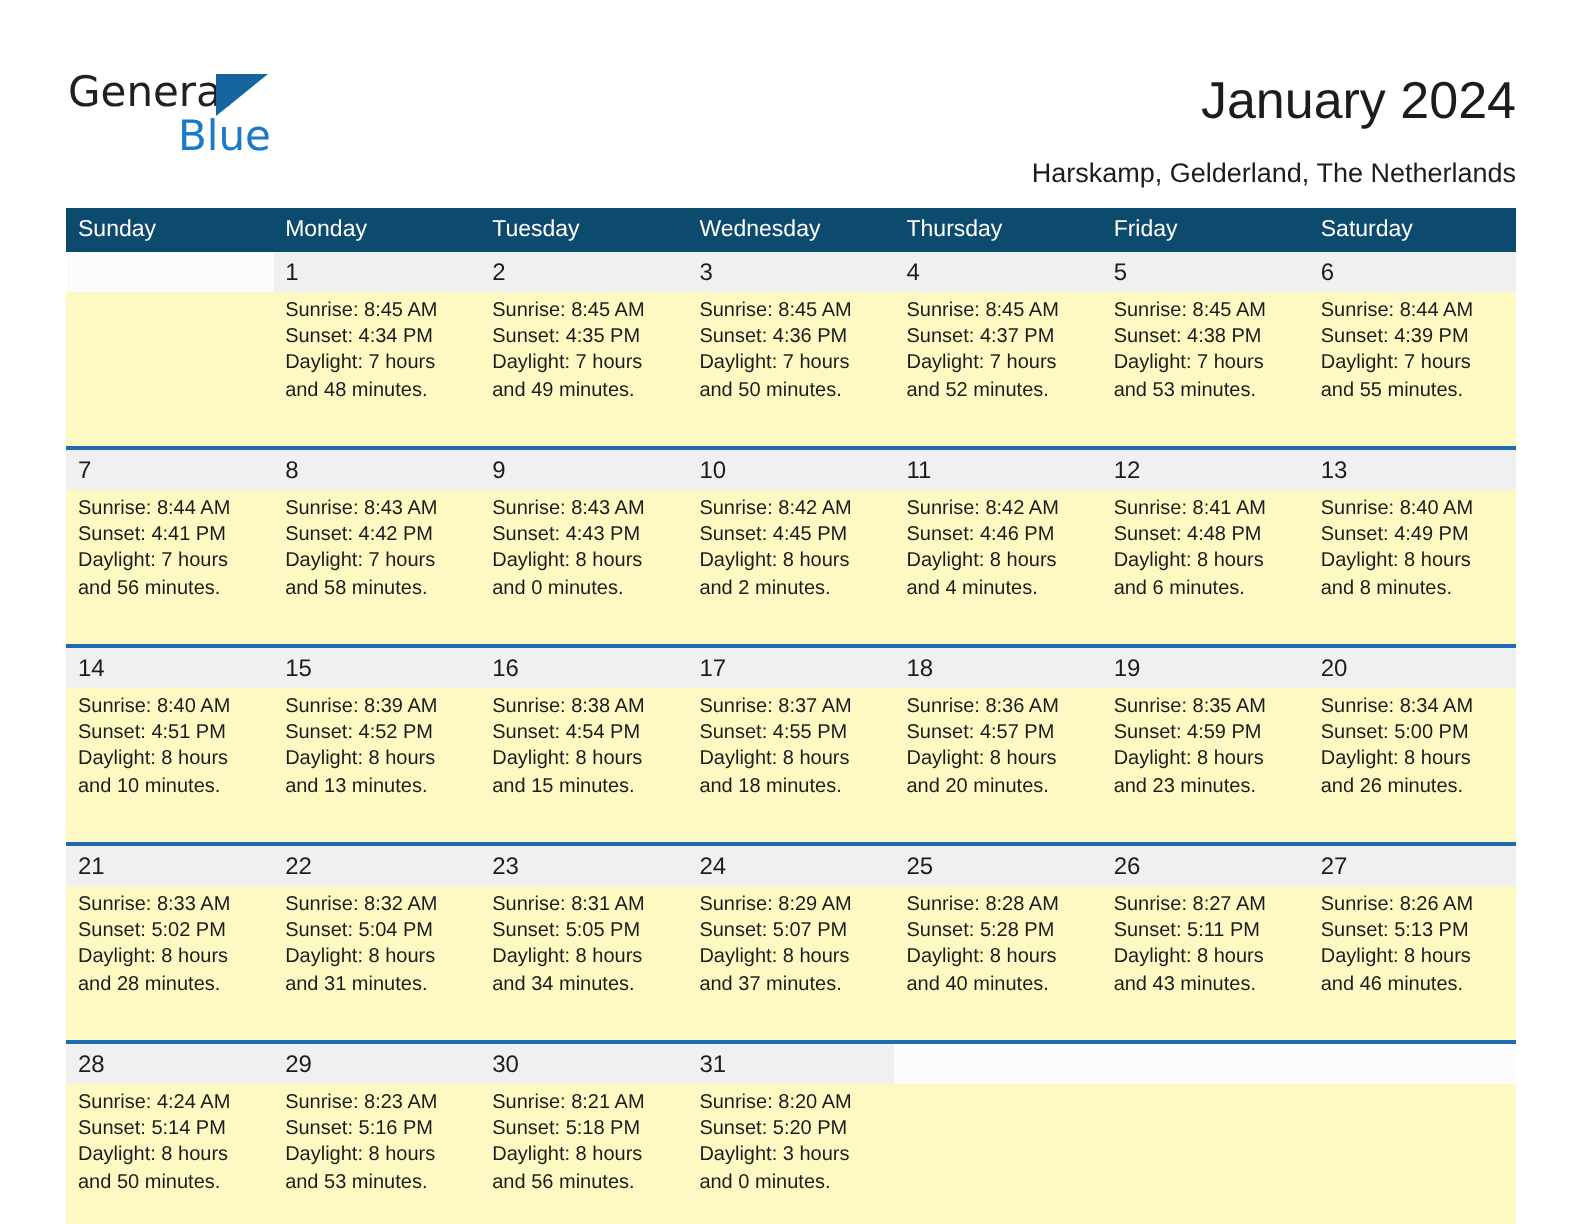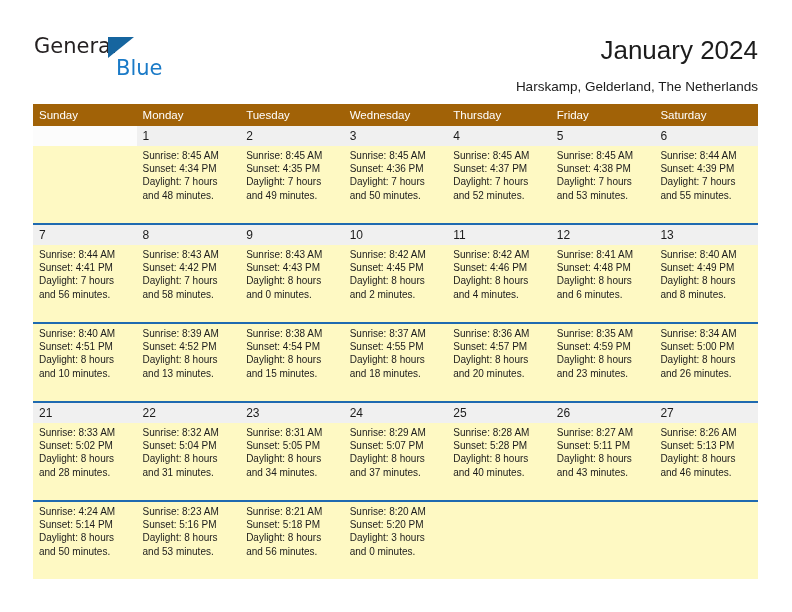--- a/index.html
+++ b/index.html
@@ -47,21 +47,20 @@
     font-family: "DejaVu Sans", sans-serif;
   }
   .logo-blue {
     position: absolute;
     left: 55px;
     top: 22px;
     font-size: 21px;
     color: #1a7ac7;
     line-height: 24px;
     font-family: "DejaVu Sans", sans-serif;
-    margin-left: 27px;
   }
   .logo-tri {
     position: absolute;
     left: 74px;
     top: 3px;
     width: 0;
     height: 0;
     border-left: 26px solid #16659f;
     border-bottom: 21px solid transparent;
   }
@@ -90,21 +89,21 @@
     position: absolute;
     left: 33px;
     top: 104px;
     width: 725px;
     border-collapse: collapse;
     table-layout: fixed;
   }
   .calendar col { width: 103.57px; }
 
   thead th {
-    background: #a16207;
+    background: #0c4a6e;
     color: #ffffff;
     font-size: 11.5px;
     font-weight: normal;
     text-align: left;
     padding: 4px 0 5px 6px;
     height: 13px;
     border: none;
   }
 
   tbody tr.week-sep td {
@@ -276,20 +275,29 @@
           <td>
             <span class="dline">Sunrise: 8:40 AM</span>
             <span class="dline">Sunset: 4:49 PM</span>
             <span class="dline">Daylight: 8 hours</span>
             <span class="dline">and 8 minutes.</span>
           </td>
         </tr>
         <tr class="week-sep">
           <td colspan="7"></td>
         </tr>
+        <tr class="daynum">
+          <td>14</td>
+          <td>15</td>
+          <td>16</td>
+          <td>17</td>
+          <td>18</td>
+          <td>19</td>
+          <td>20</td>
+        </tr>
         <tr class="details">
           <td>
             <span class="dline">Sunrise: 8:40 AM</span>
             <span class="dline">Sunset: 4:51 PM</span>
             <span class="dline">Daylight: 8 hours</span>
             <span class="dline">and 10 minutes.</span>
           </td>
           <td>
             <span class="dline">Sunrise: 8:39 AM</span>
             <span class="dline">Sunset: 4:52 PM</span>
@@ -379,20 +387,29 @@
           <td>
             <span class="dline">Sunrise: 8:26 AM</span>
             <span class="dline">Sunset: 5:13 PM</span>
             <span class="dline">Daylight: 8 hours</span>
             <span class="dline">and 46 minutes.</span>
           </td>
         </tr>
         <tr class="week-sep">
           <td colspan="7"></td>
         </tr>
+        <tr class="daynum">
+          <td>28</td>
+          <td>29</td>
+          <td>30</td>
+          <td>31</td>
+          <td class="empty"></td>
+          <td class="empty"></td>
+          <td class="empty"></td>
+        </tr>
         <tr class="details">
           <td>
             <span class="dline">Sunrise: 4:24 AM</span>
             <span class="dline">Sunset: 5:14 PM</span>
             <span class="dline">Daylight: 8 hours</span>
             <span class="dline">and 50 minutes.</span>
           </td>
           <td>
             <span class="dline">Sunrise: 8:23 AM</span>
             <span class="dline">Sunset: 5:16 PM</span>

